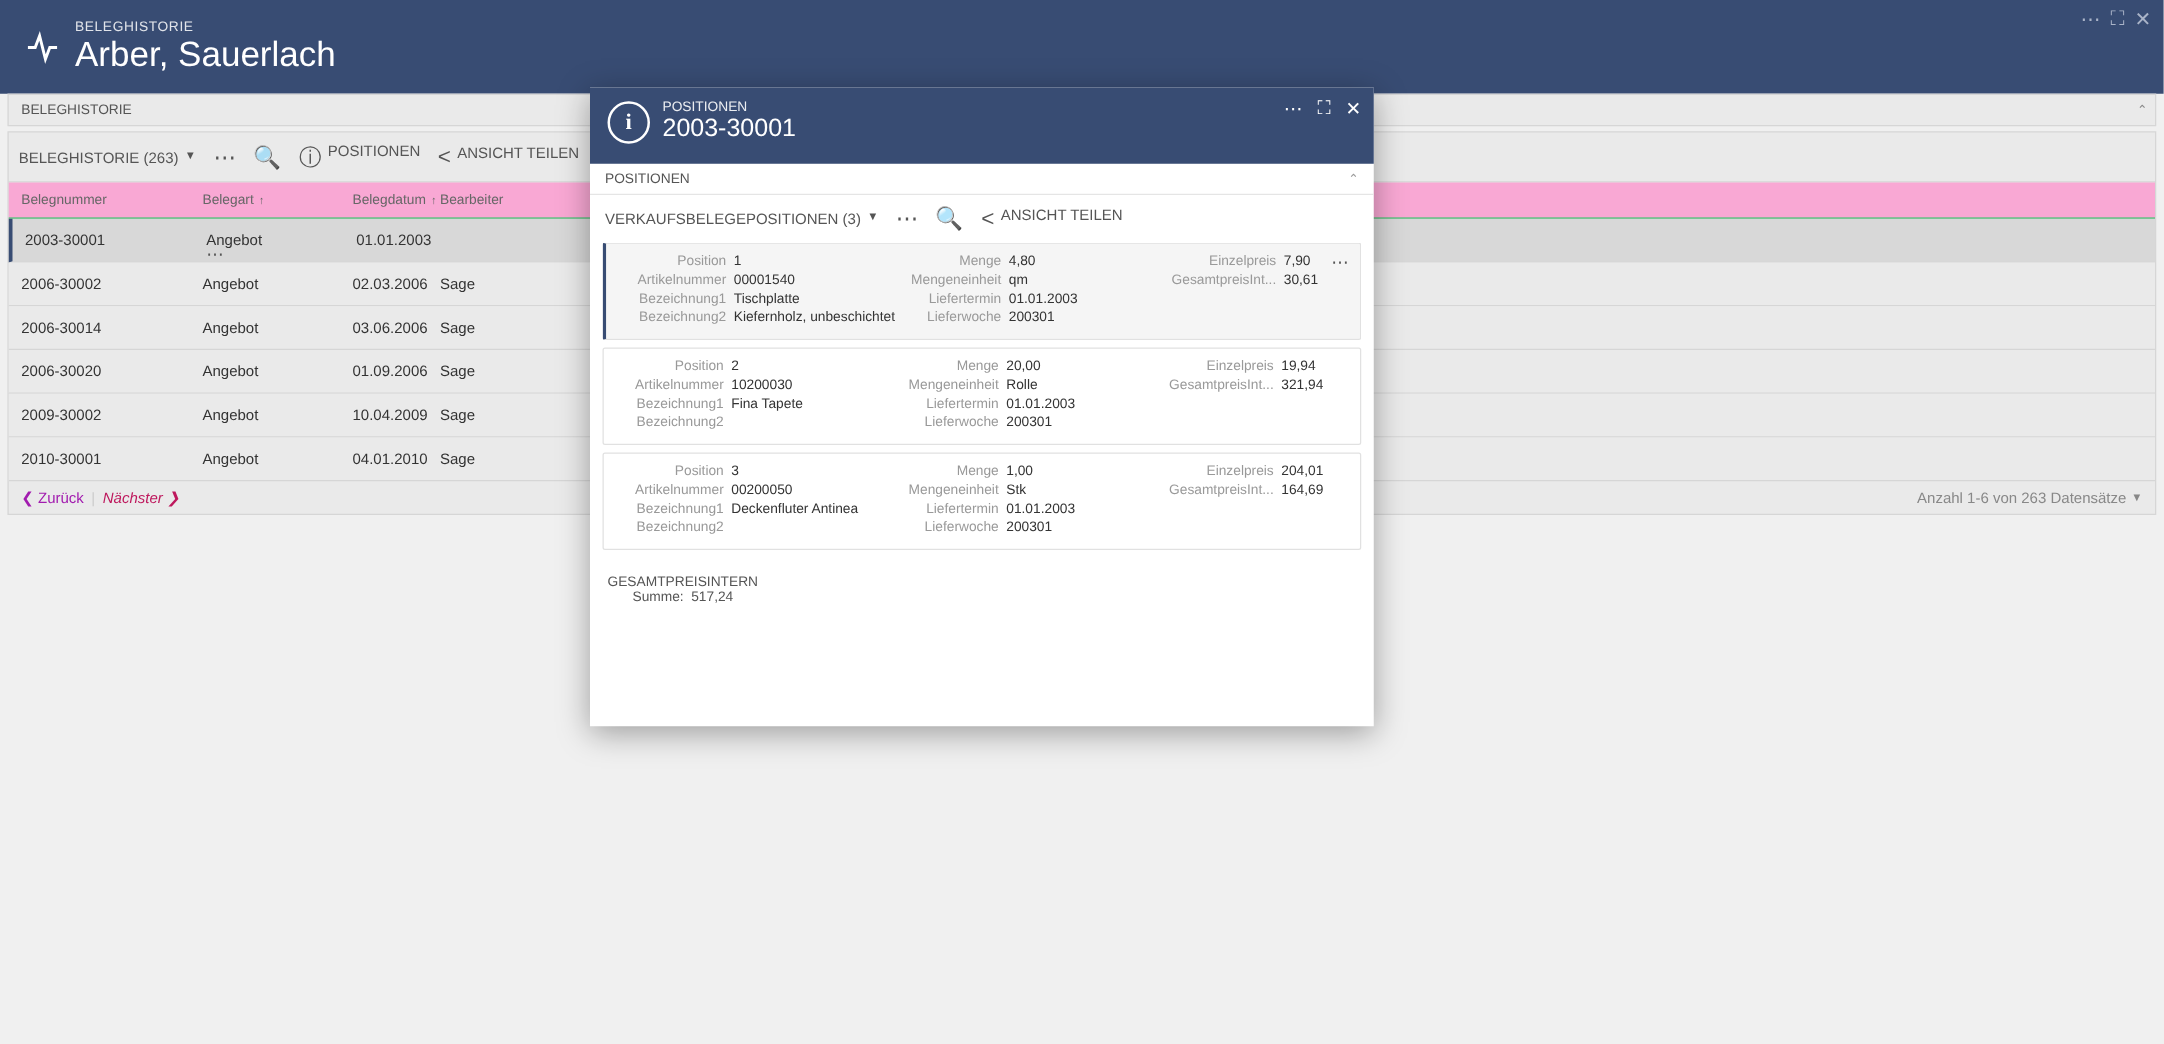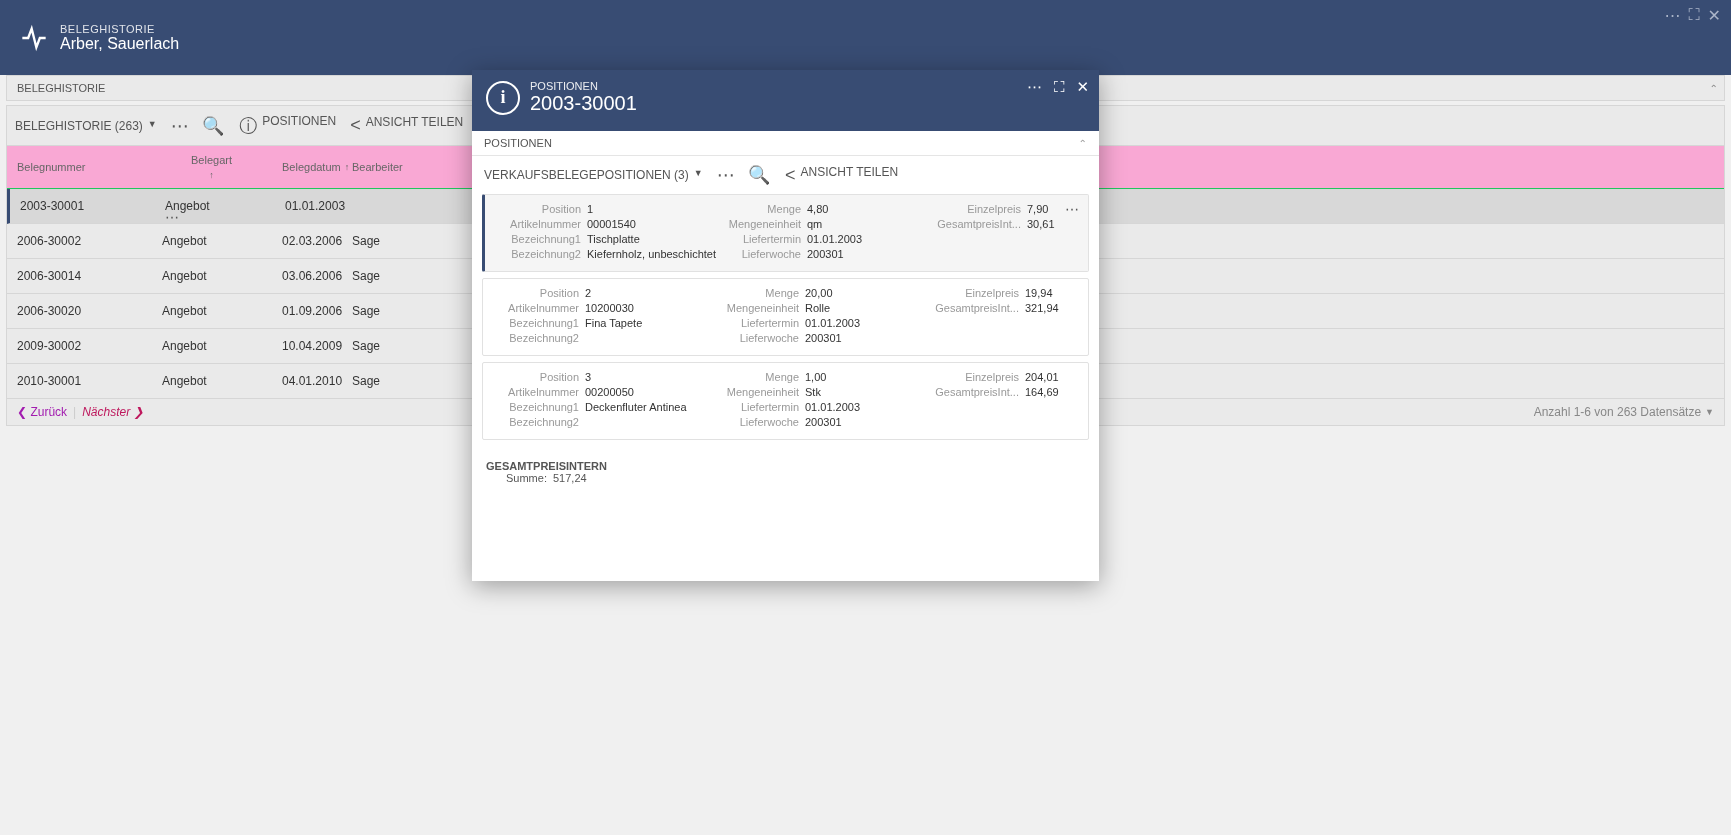--- a/index.html
+++ b/index.html
@@ -3,40 +3,40 @@
   <meta charset="utf-8">
   <style>
     * { box-sizing: border-box; margin: 0; padding: 0; font-family: "Segoe UI", Tahoma, sans-serif; }
     body { background: #f0f0f0; width: 1731px; height: 835px; overflow: hidden; position: relative; }
     
     .header-bar { background: #384c73; height: 75px; display: flex; align-items: center; padding: 0 20px; position: relative; }
     .header-icon { width: 32px; height: 32px; margin-right: 8px; display: flex; align-items: center; }
     .header-icon svg { stroke: white; fill: none; stroke-width: 2; }
     .header-text { color: white; }
     .header-subtitle { font-size: 11px; letter-spacing: 0.5px; opacity: 0.85; text-transform: uppercase; }
-    .header-title { font-size: 16px; font-weight: 300; }
+    .header-title { font-size: 28px; font-weight: 300; }
     .header-controls { position: absolute; right: 10px; top: 6px; display: flex; gap: 8px; }
     .header-controls span { color: #aab4c8; cursor: pointer; font-size: 16px; }
     
     .breadcrumb { background: #eaeaea; border: 1px solid #d6d6d6; height: 26px; display: flex; align-items: center; padding: 0 10px; font-size: 11px; color: #555; position: relative; margin: 0 6px; }
     .breadcrumb-chevron { position: absolute; right: 6px; color: #888; font-size: 10px; }
     
     .main-panel { margin: 4px 6px; border: 1px solid #d6d6d6; background: #eaeaea; }
     .toolbar { height: 40px; display: flex; align-items: center; padding: 0 8px; border-bottom: 1px solid #d6d6d6; gap: 14px; font-size: 12px; color: #555; }
     .tb-item { display: flex; align-items: flex-start; gap: 5px; cursor: pointer; }
     .tb-icon { font-size: 18px; color: #555; }
     
     .data-table { width: 100%; }
     .dt-head { display: flex; background: #f9a8d4; border-bottom: 1px solid #22c55e; font-size: 11px; color: #666; }
     .dt-head > div { padding: 8px 10px; border-right: 1px solid transparent; display: flex; align-items: center; gap: 4px; }
     .dt-row { display: flex; border-bottom: 1px solid #d6d6d6; font-size: 12px; color: #333; background: #eaeaea; position: relative; }
     .dt-row.selected { background: #d8d8d8; border-left: 3px solid #384c73; }
     .dt-row > div { padding: 10px 10px; }
     .c-bel { width: 145px; }
-    .c-art { width: 120px; flex-direction: column; }
+    .c-art { width: 120px; }
     .c-dat { width: 70px; }
     .c-bea { width: 200px; }
     .row-more { position: absolute; left: 145px; top: 10px; color: #555; font-size: 14px; letter-spacing: 1px; }
     
     .dt-footer { display: flex; align-items: center; padding: 6px 10px; font-size: 12px; color: #888; }
     .dt-footer .nav { display: flex; gap: 6px; align-items: center; }
     .dt-footer .nav .disabled { color: #a21caf; }
     .dt-footer .nav .active { color: #be185d; font-style: italic; }
     .dt-footer .count { margin-left: auto; display: flex; align-items: center; gap: 4px; }
     
@@ -58,21 +58,21 @@
     .pos-list { padding: 0 10px 10px 10px; }
     .pos-card { border: 1px solid #e1e1e1; border-radius: 2px; margin-bottom: 6px; padding: 8px 12px 8px 12px; font-size: 11px; color: #333; display: grid; grid-template-columns: 220px 200px 1fr; position: relative; }
     .pos-card.sel { background: #f5f5f5; border-left: 3px solid #384c73; }
     .pos-card .field { display: flex; margin-bottom: 3px; }
     .pos-card .field .lbl { color: #999; text-align: right; width: 90px; padding-right: 6px; flex-shrink: 0; }
     .pos-card .field .val { color: #333; }
     .pos-card .col3 .field .lbl { width: 110px; }
     .pos-more { position: absolute; right: 8px; top: 6px; font-size: 14px; letter-spacing: 1px; color: #555; }
     
     .modal-summary { padding: 4px 14px 14px 14px; font-size: 11px; color: #555; }
-    .modal-summary .lbl { font-weight: 700; }
+    .modal-summary .lbl { font-weight: 400; }
     .modal-summary .row { display: flex; gap: 6px; padding-left: 20px; }
     
     .modal-footer { border-top: 1px solid #e1e1e1; padding: 14px 20px; text-align: right; font-size: 12px; color: #333; background: #fafafa; margin-top: auto; }
     .modal-body { min-height: 450px; display: flex; flex-direction: column; }
     
     .sort-arrow { font-size: 9px; }
   </style>
 </head>
 <body>
 

